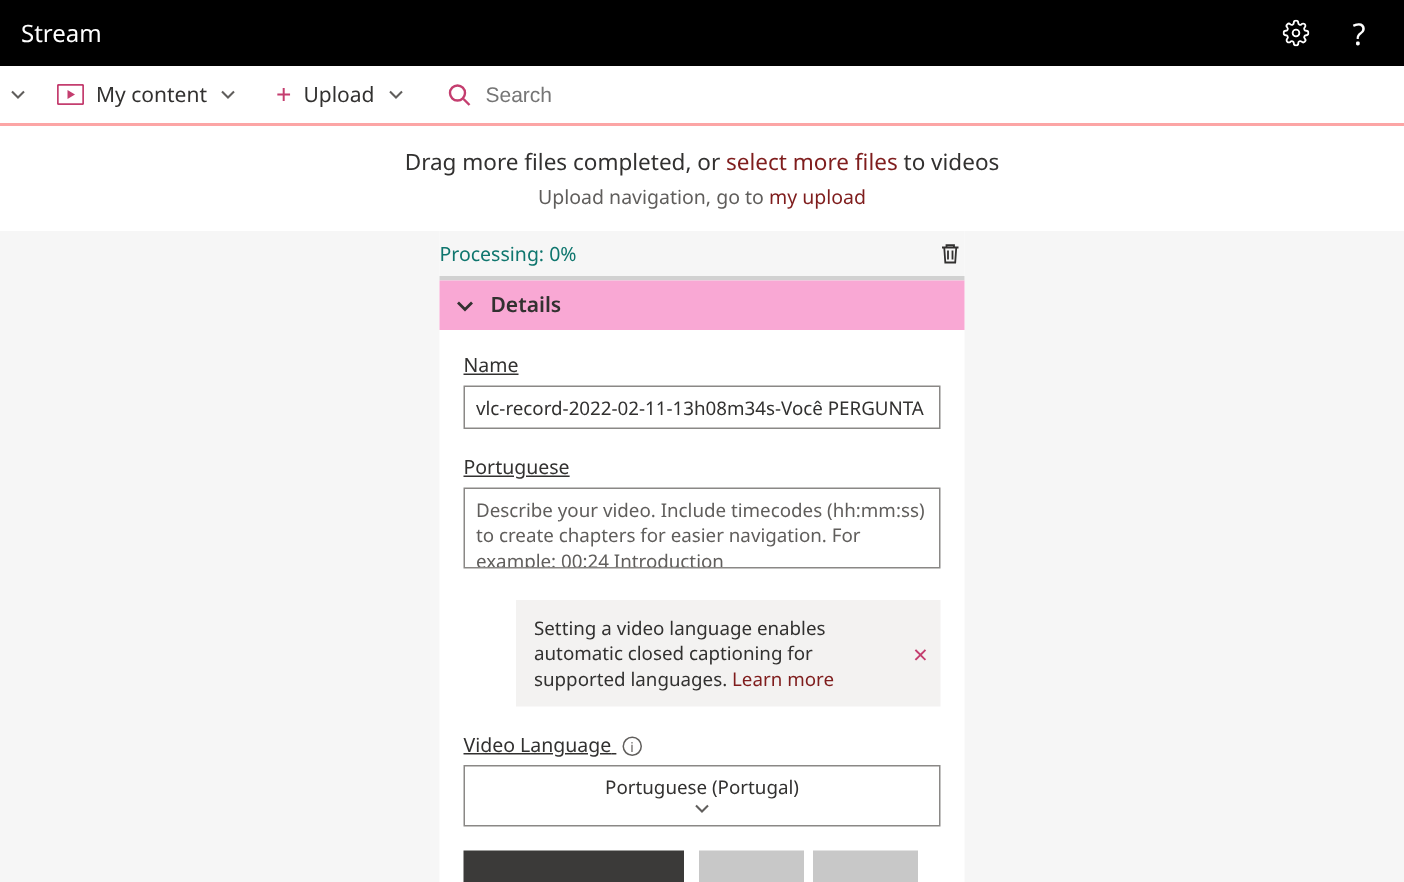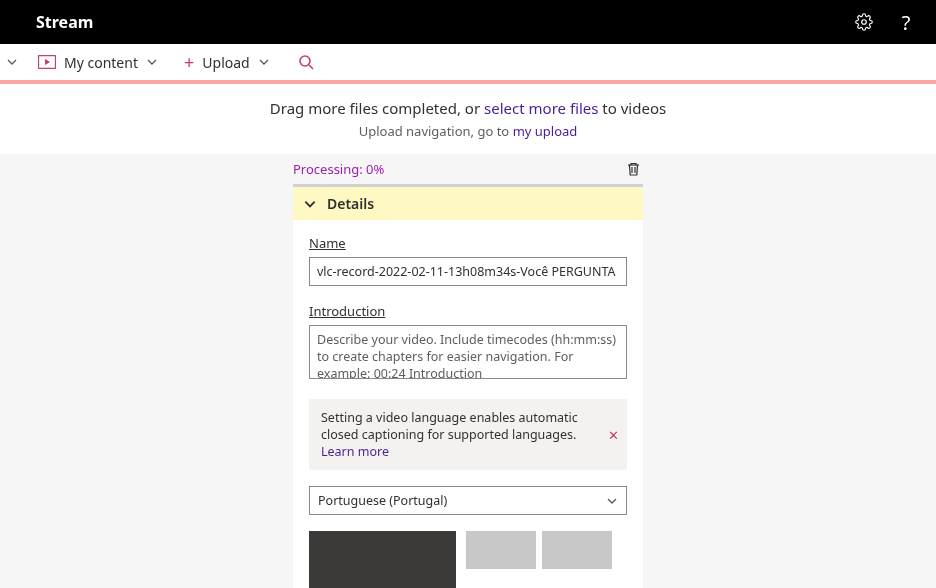--- a/index.html
+++ b/index.html
@@ -15,37 +15,36 @@
     
     .topbar {
       background: #000;
       color: #fff;
       height: 44px;
       display: flex;
       align-items: center;
       padding: 0 14px;
     }
     .topbar .brand {
-      font-weight: 700;
+      font-weight: 400;
       font-size: 16px;
-      margin-left: 22px;
     }
     .topbar .spacer { flex: 1; }
     .topbar .icon-btn {
       width: 32px; height: 32px;
       display: flex; align-items: center; justify-content: center;
       cursor: pointer;
       color: #fff;
     }
     .topbar .help { font-size: 20px; margin-left: 10px; }
 
     
     .navbar {
       height: 40px;
-      border-bottom: 4px solid #fca5a5;
+      border-bottom: 2px solid #fca5a5;
       display: flex;
       align-items: center;
       padding: 0 0 0 2px;
       gap: 6px;
       color: #605e5c;
     }
     .navbar .chev-only {
       padding: 0 4px;
       cursor: pointer;
     }
@@ -75,21 +74,21 @@
       background: transparent;
     }
     .navbar .search-icon { color: #c43e6f; }
 
     
     .upload-row {
       text-align: center;
       padding: 14px 0 4px;
       font-size: 15px;
     }
-    .upload-row a, .link-pink { color: #4c1d95; cursor: pointer; text-decoration: none; text-align: center; }
+    .upload-row a, .link-pink { color: #7f1d1d; cursor: pointer; text-decoration: none; text-align: center; }
     .upload-sub {
       text-align: center;
       font-size: 13px;
       color: #605e5c;
       padding-bottom: 14px;
     }
 
     
     .page-area { background: #f6f6f6; height: calc(588px - 44px - 40px); padding-top: 0; }
 
@@ -98,34 +97,34 @@
       width: 350px;
       margin: 0 auto;
       background: #fff;
       position: relative;
     }
     .processing-row {
       display: flex;
       justify-content: space-between;
       align-items: center;
       font-size: 13px;
-      color: #a21caf;
+      color: #0f766e;
       padding: 6px 2px 6px 0;
       background: #f6f6f6;
       margin: 0;
     }
     .processing-row .trash {
       cursor: pointer;
     }
     .progress-bar {
       height: 3px;
       background: #d1d1d1;
     }
     .accordion-header {
-      background: #fef9c3;
+      background: #f9a8d4;
       display: flex;
       align-items: center;
       gap: 10px;
       padding: 7px 10px;
       font-weight: 600;
       cursor: pointer;
     }
     .accordion-header .chev { transform: rotate(0deg); }
     .panel-body {
       padding: 14px 16px 0;
@@ -142,34 +141,36 @@
       background: #fff;
     }
     .field textarea { resize: none; height: 54px; color: #605e5c; }
     .field textarea::placeholder { color: #605e5c; }
     .field .select {
       display: flex;
       justify-content: space-between;
       align-items: center;
       cursor: pointer;
       padding: 5px 8px;
+      flex-direction: column;
     }
     .info-icon {
       display: inline-flex; align-items: center; justify-content: center;
       width: 13px; height: 13px; border: 1px solid #605e5c; border-radius: 50%;
       font-size: 9px; color: #605e5c; margin-left: 4px; cursor: pointer;
       line-height: 1;
     }
     .notice {
       background: #f3f2f1;
       padding: 10px 26px 10px 12px;
       font-size: 12.5px;
       color: #323130;
       position: relative;
       margin-bottom: 16px;
+      margin-left: 35px;
     }
     .notice .close-x {
       position: absolute; right: 8px; top: 50%; transform: translateY(-50%);
       color: #c43e6f; cursor: pointer; font-size: 13px;
     }
     .thumbs { display: flex; gap: 10px; flex-wrap: wrap; }
     .thumb-main {
       width: 147px; height: 84px; background: #3b3a39; color: #fff;
       display: flex; flex-direction: column; align-items: center; justify-content: center;
       font-size: 12px;
@@ -228,20 +229,21 @@
         </svg>
     </span>
   </div>
   <div class="search-wrap">
     <span class="search-icon">
       <svg width="16" height="16" viewBox="0 0 16 16" fill="none" stroke="#c43e6f" stroke-width="1.6">
           <circle cx="7" cy="7" r="5"></circle>
           <line x1="11" y1="11" x2="15" y2="15"></line>
         </svg>
     </span>
+    <input type="text" placeholder="Search" style="">
   </div>
 </div>
 
 <div class="upload-row">
   <span>Drag more files completed, or </span><a>select more files</a><span> to videos</span>
 </div>
 <div class="upload-sub">
   <span>Upload navigation, go to </span><a class="link-pink">my upload</a>
 </div>
 
@@ -267,28 +269,32 @@
           </svg>
       </span>
       <span>Details</span>
     </div>
     <div class="panel-body">
       <div class="field">
         <label>Name</label>
         <input type="text" value="vlc-record-2022-02-11-13h08m34s-Você PERGUNTA e Filmo" style="">
       </div>
       <div class="field">
-        <label>Introduction</label>
+        <label>Portuguese</label>
         <textarea placeholder="Describe your video. Include timecodes (hh:mm:ss) to create chapters for easier navigation. For example: 00:24 Introduction" style=""></textarea>
       </div>
       <div class="notice">
         <span>Setting a video language enables automatic closed captioning for supported languages. </span><a class="link-pink">Learn more</a>
         <span class="close-x"><span>✕</span></span>
       </div>
       <div class="field">
+        <label>
+          <span>Video Language</span>
+          <span class="info-icon">i</span>
+        </label>
         <div class="select">
           <span>Portuguese (Portugal)</span>
           <svg width="12" height="12" viewBox="0 0 12 12">
               <path d="M2 4 L6 8 L10 4" fill="none" stroke="#605e5c" stroke-width="1.4"></path>
             </svg>
         </div>
       </div>
       <div class="field">
         <div class="thumbs">
           <div class="thumb-main">

